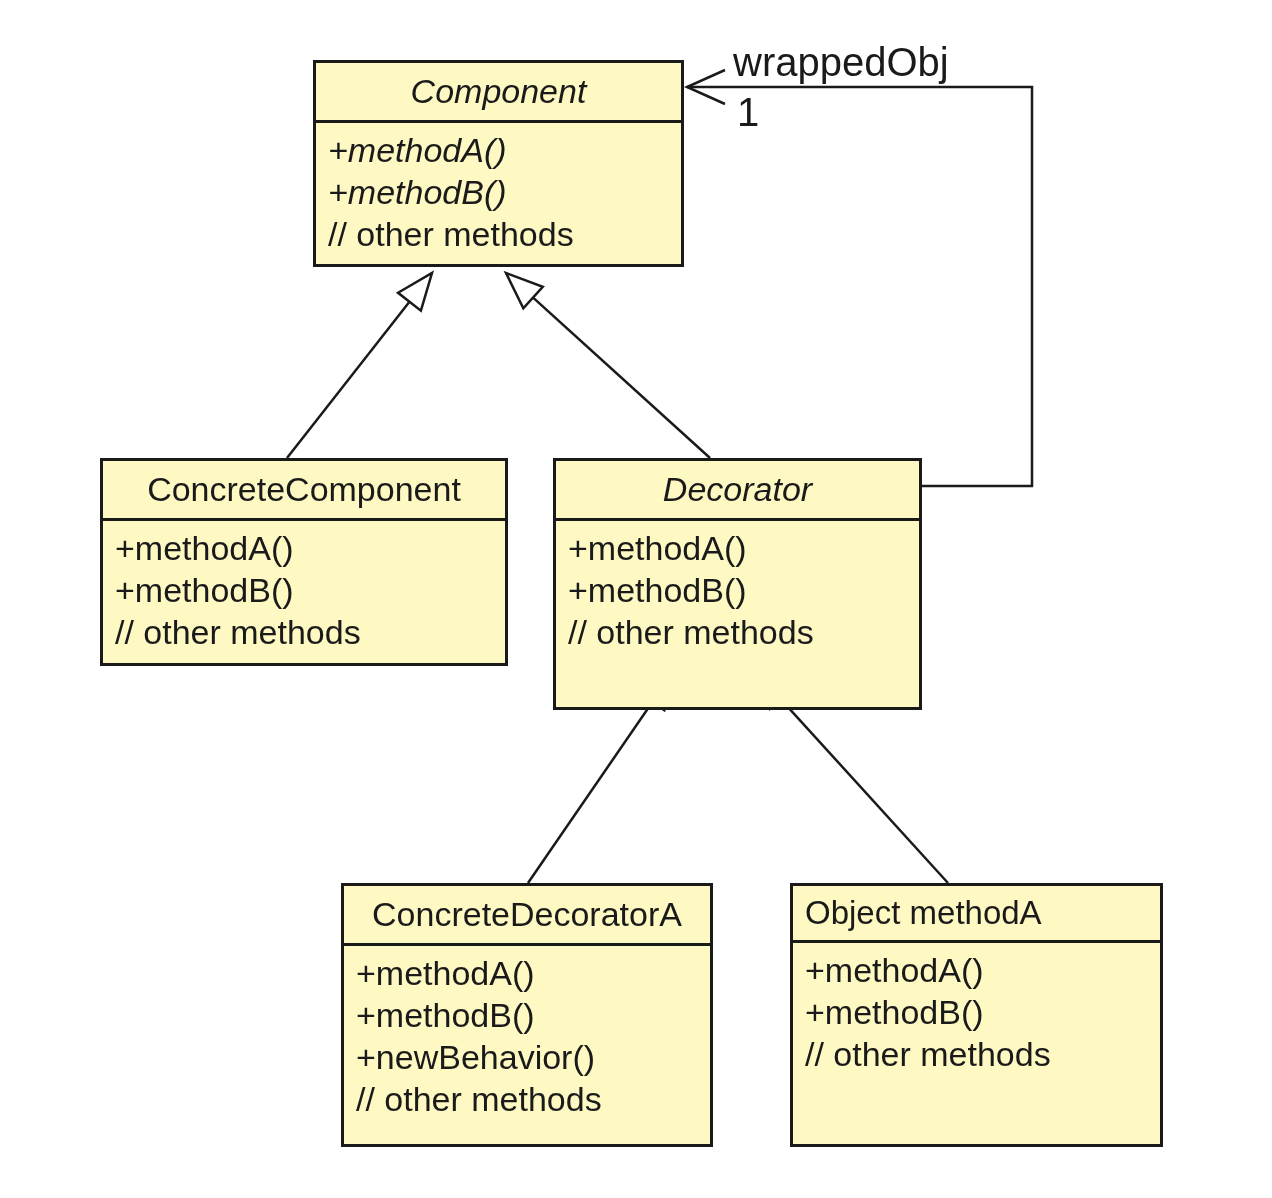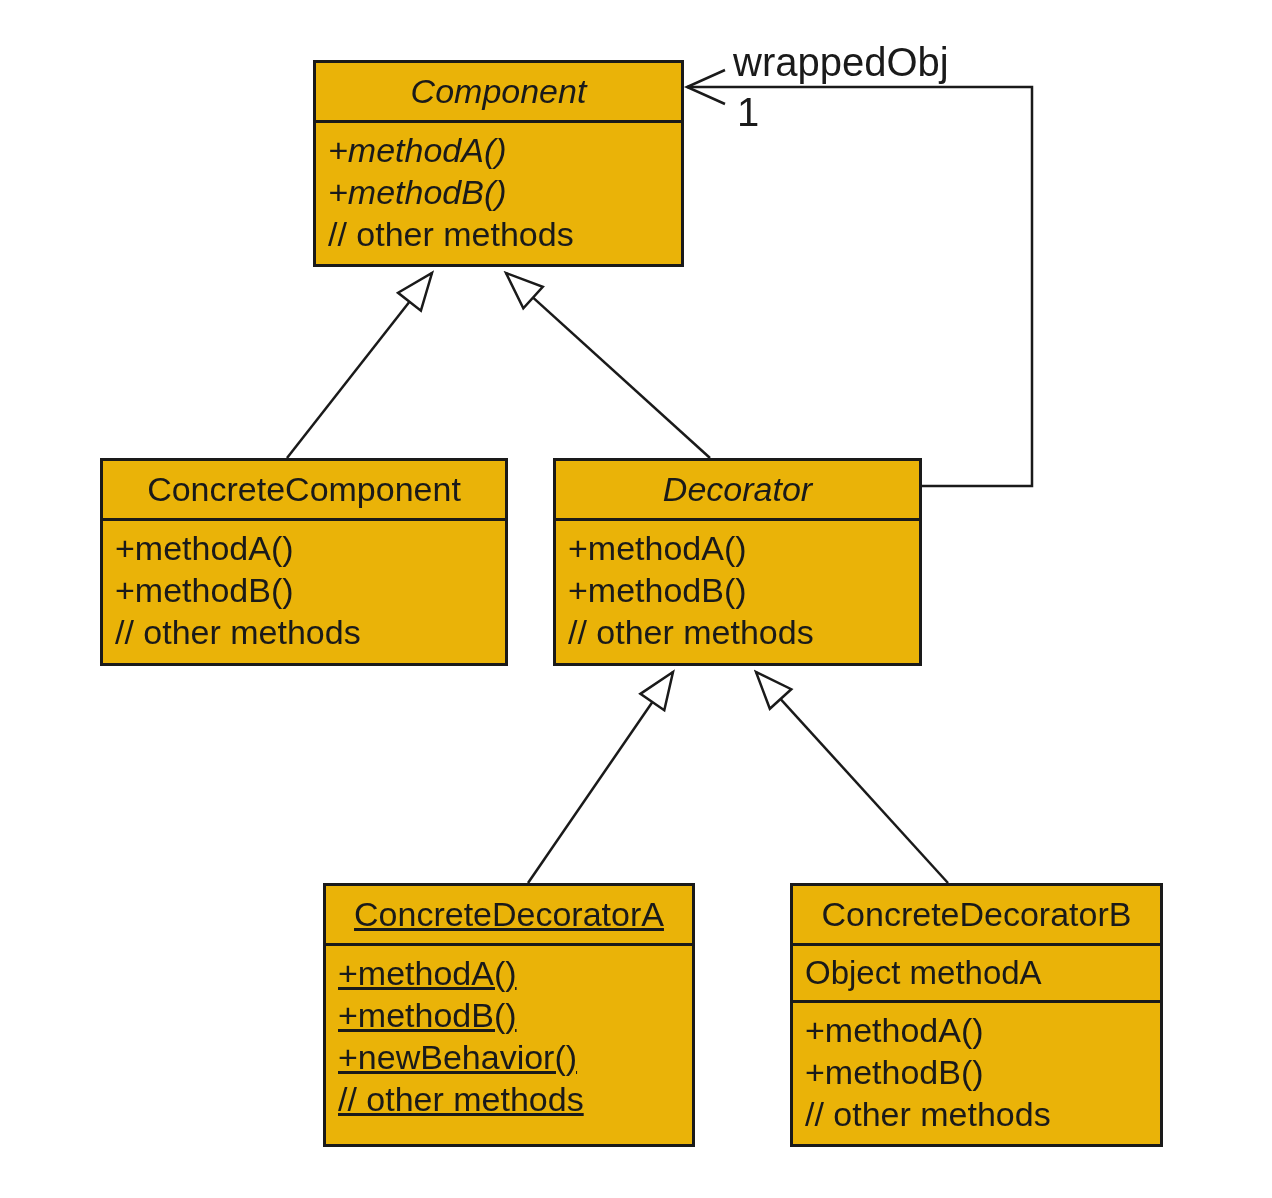--- a/index.html
+++ b/index.html
@@ -20,21 +20,21 @@
     position: absolute;
     left: 0;
     top: 0;
     width: 1272px;
     height: 1198px;
   }
   .uml-class {
     position: absolute;
     box-sizing: border-box;
     border: 3px solid #1a1a1a;
-    background: #eab308;
+    background: #fef9c3;
   }
   .uml-title {
     box-sizing: content-box;
     height: 57px;
     border-bottom: 3px solid #1a1a1a;
     display: flex;
     align-items: center;
     justify-content: center;
     font-size: 34px;
     white-space: nowrap;
@@ -57,22 +57,22 @@
     font-size: 34px;
     line-height: 42px;
     white-space: nowrap;
   }
   .uml-methods .m.it {
     font-style: italic;
   }
   
   #c-component          { left: 313px; top: 60px;  width: 371px; height: 207px; }
   #c-concrete-component { left: 100px; top: 458px; width: 408px; height: 208px; }
-  #c-decorator          { left: 553px; top: 458px; width: 369px; height: 208px; }
-  #c-concrete-decorator-a { left: 323px; top: 883px; width: 372px; height: 264px; text-decoration: underline; }
+  #c-decorator          { left: 553px; top: 458px; width: 369px; height: 252px; }
+  #c-concrete-decorator-a { left: 341px; top: 883px; width: 372px; height: 264px; }
   #c-concrete-decorator-b { left: 790px; top: 883px; width: 373px; height: 264px; }
 
   .edge-label {
     position: absolute;
     font-size: 40px;
     line-height: 40px;
     white-space: nowrap;
   }
   #lbl-wrapped-obj { left: 733px; top: 42px; }
   #lbl-multiplicity { left: 737px; top: 92px; }
@@ -130,21 +130,20 @@
     <div class="uml-title">ConcreteDecoratorA</div>
     <div class="uml-methods">
       <div class="m">+methodA()</div>
       <div class="m">+methodB()</div>
       <div class="m">+newBehavior()</div>
       <div class="m">// other methods</div>
     </div>
   </div>
 
   <div class="uml-class" id="c-concrete-decorator-b">
-    <div class="uml-title">ConcreteDecoratorB</div>
     <div class="uml-attrs">
       <div class="a">Object methodA</div>
     </div>
     <div class="uml-methods">
       <div class="m">+methodA()</div>
       <div class="m">+methodB()</div>
       <div class="m">// other methods</div>
     </div>
   </div>
 

